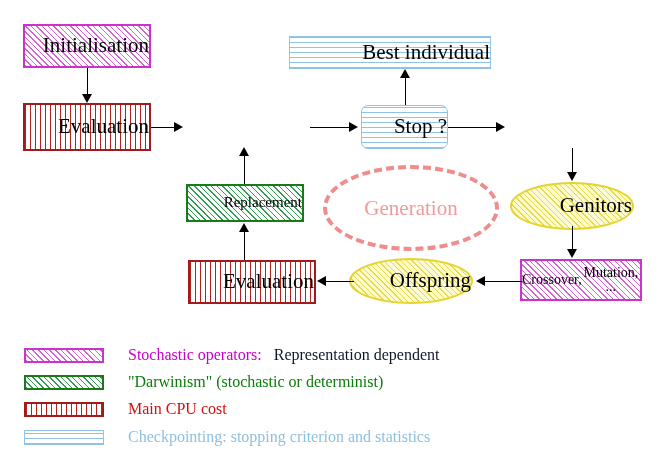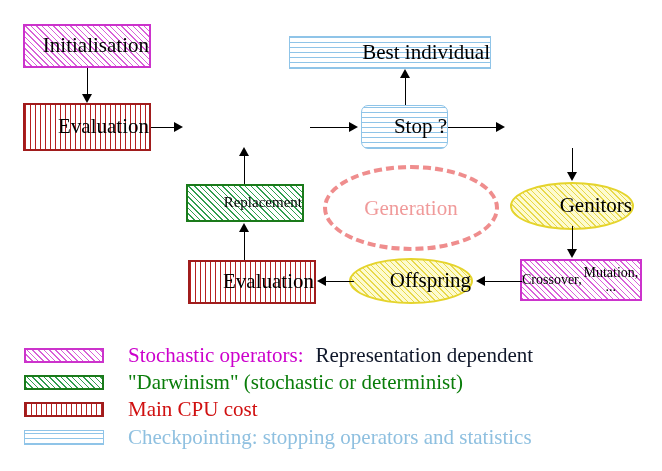--- a/index.html
+++ b/index.html
@@ -59,21 +59,21 @@
          border-right:9px solid #000;}
   .arw.d{border-left:5px solid transparent;border-right:5px solid transparent;
          border-top:9px solid #000;}
   .arw.u{border-left:5px solid transparent;border-right:5px solid transparent;
          border-bottom:9px solid #000;}
 
   
   #legend{position:absolute;left:0;top:338px;width:662px;}
   .lgrow{position:absolute;height:22px;display:flex;align-items:center;}
   .swatch{width:80px;height:15px;box-sizing:border-box;margin-left:24px;}
-  .ltext{margin-left:24px;font-size:21px;white-space:nowrap;}
+  .ltext{margin-left:24px;font-size:16px;white-space:nowrap;}
   .c-mag{color:#cc00cc;}
   .c-gold{color:#0f172a;}
   .c-grn{color:#0a7d0a;}
   .c-red{color:#d01010;}
   .c-blu{color:#8fc0e0;}
 </style>
 </head>
 <body>
 
 <div id="stage">
@@ -167,18 +167,18 @@
       <div class="ltext c-grn">"Darwinism" (stochastic or determinist)</div>
     </div>
 
     <div class="lgrow" style="top:60px;left:0;">
       <div class="swatch hatch-red"></div>
       <div class="ltext c-red">Main CPU cost</div>
     </div>
 
     <div class="lgrow" style="top:88px;left:0;">
       <div class="swatch hatch-blue"></div>
-      <div class="ltext c-blu">Checkpointing: stopping operators and statistics</div>
+      <div class="ltext c-blu">Checkpointing: stopping criterion and statistics</div>
     </div>
 
   </div>
 
 </div>
 
 </body></html>

